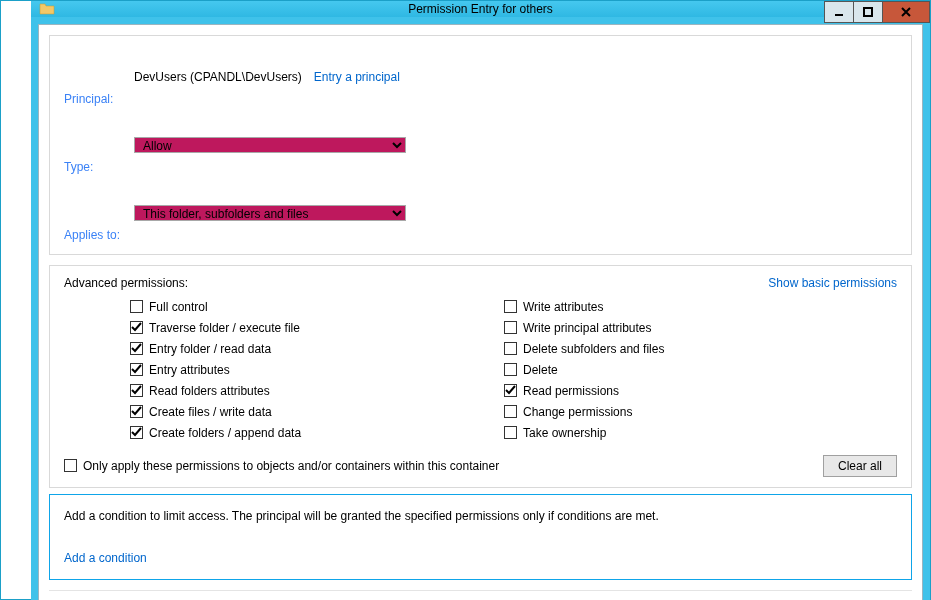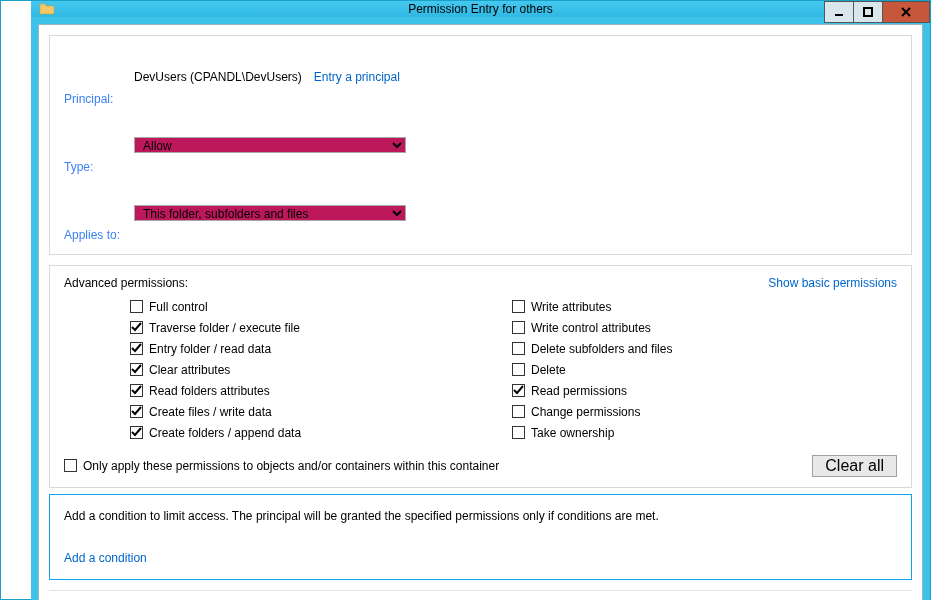--- a/index.html
+++ b/index.html
@@ -115,21 +115,21 @@
   }
   .perm-header {
     display: flex;
     justify-content: space-between;
     align-items: flex-start;
     margin-bottom: 6px;
   }
   .perm-columns {
     display: flex;
     margin-left: 66px;
-    gap: 12px;
+    gap: 4px;
   }
   .perm-col {
     display: flex;
     flex-direction: column;
     width: 370px;
   }
   .perm-item {
     display: flex;
     align-items: center;
     height: 21px;
@@ -153,21 +153,21 @@
     justify-content: space-between;
     margin-top: 12px;
   }
   .only-apply { display:flex; align-items:flex-start; }
   .btn {
     min-width: 74px;
     height: 22px;
     border: 1px solid #a0a0a0;
     background: #e8e8e8;
     font-family: inherit;
-    font-size: 16px;
+    font-size: 12px;
     padding: 0 12px;
     cursor: pointer;
   }
   .condition-panel {
     border: 1px solid #0ea5e9;
     padding: 14px;
     flex: 1;
     display: flex;
     flex-direction: column;
   }
@@ -259,21 +259,21 @@
                   </svg>
                 </span>
                 <span>Entry folder / read data</span>
               </div>
               <div class="perm-item">
                 <span class="cb checked">
                   <svg viewBox="0 0 11 11">
                     <path d="M1 5 L4 8 L10 1" stroke="#000" stroke-width="2" fill="none"></path>
                   </svg>
                 </span>
-                <span>Clear attributes</span>
+                <span>Entry attributes</span>
               </div>
               <div class="perm-item">
                 <span class="cb checked">
                   <svg viewBox="0 0 11 11">
                     <path d="M1 5 L4 8 L10 1" stroke="#000" stroke-width="2" fill="none"></path>
                   </svg>
                 </span>
                 <span>Read folders attributes</span>
               </div>
               <div class="perm-item">
@@ -293,21 +293,21 @@
                 <span>Create folders / append data</span>
               </div>
             </div>
           <div class="perm-col" id="perm-col-right">
               <div class="perm-item">
                 <span class="cb"></span>
                 <span>Write attributes</span>
               </div>
               <div class="perm-item">
                 <span class="cb"></span>
-                <span>Write control attributes</span>
+                <span>Write principal attributes</span>
               </div>
               <div class="perm-item">
                 <span class="cb"></span>
                 <span>Delete subfolders and files</span>
               </div>
               <div class="perm-item">
                 <span class="cb"></span>
                 <span>Delete</span>
               </div>
               <div class="perm-item">

